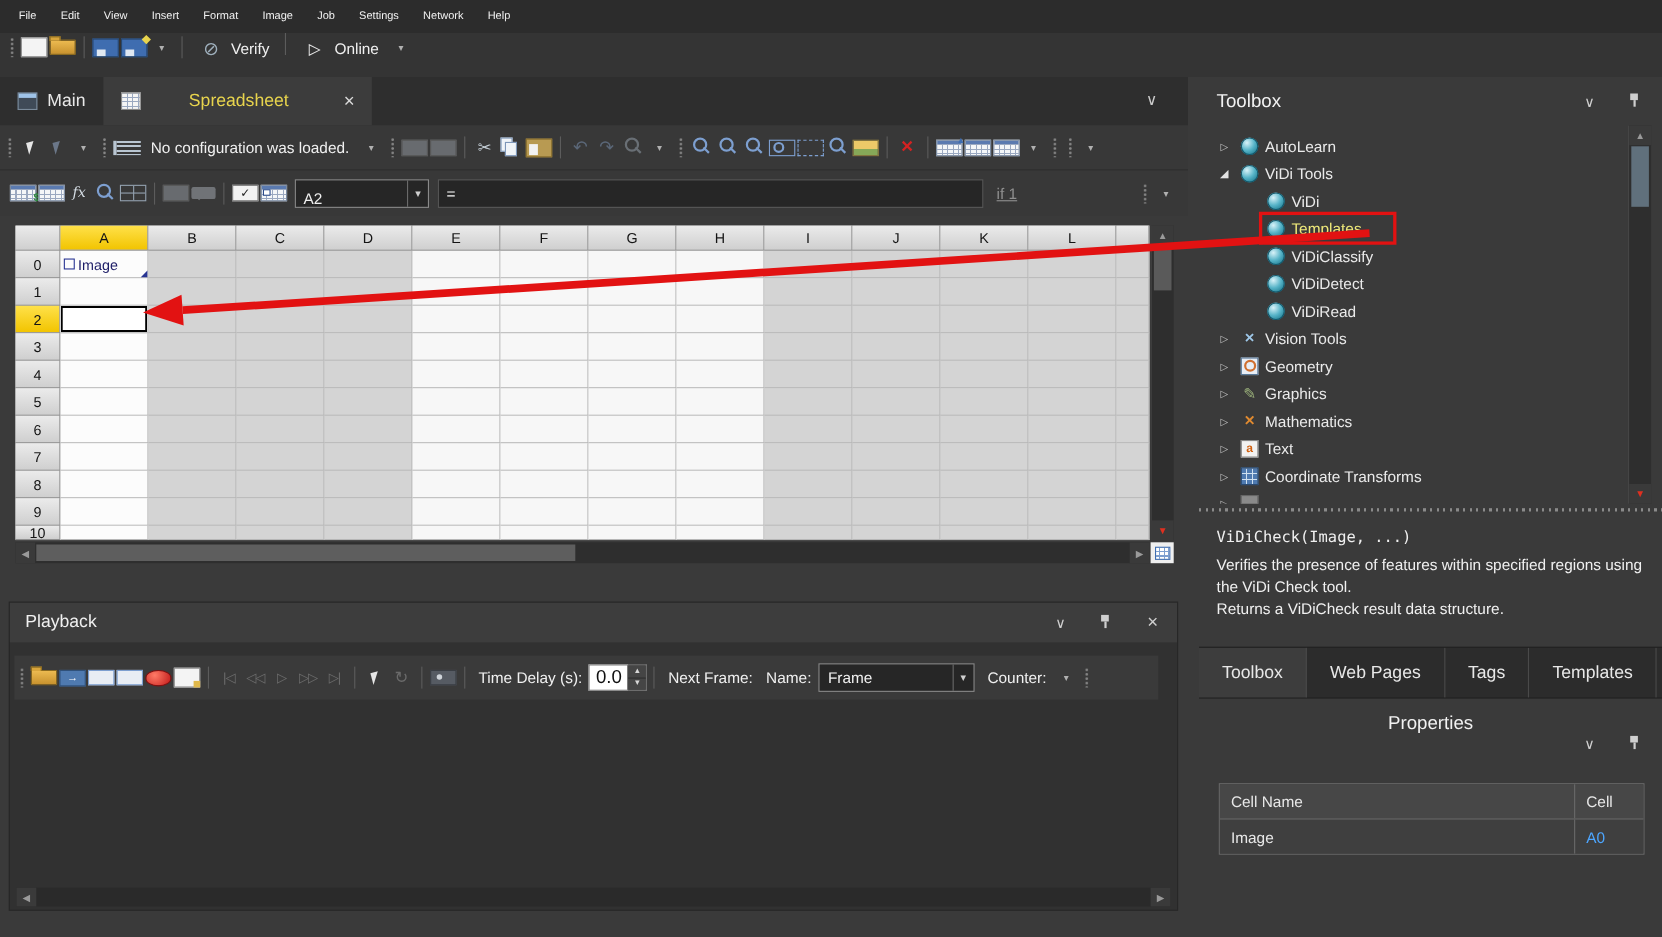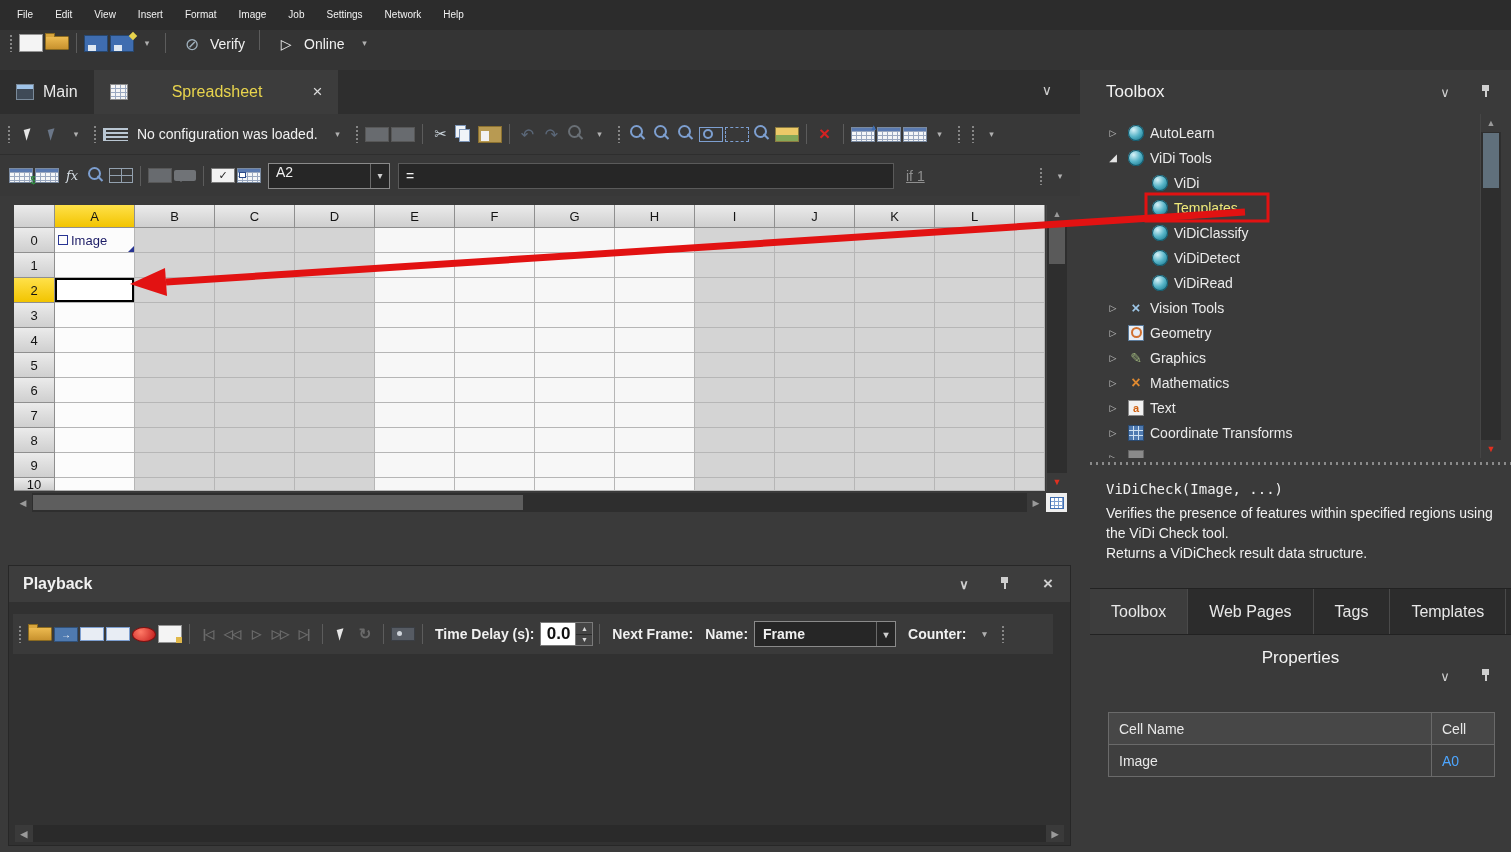--- a/index.html
+++ b/index.html
@@ -95,21 +95,21 @@
       background:repeating-linear-gradient(90deg,transparent 0 4px,#9aa8c0 4px 5px),
                  repeating-linear-gradient(transparent 0 3px,#9aa8c0 3px 4px),#f5f5f5;}
   .tab-close{font-size:17px;color:#dcdcdc;margin-left:6px;}
   .tabbar-chevron{position:absolute;right:28px;top:12px;font-size:14px;color:#cccccc;}
   
   .ss-toolbar1{position:absolute;left:0;top:114px;width:1080px;height:40px;background:#383838;
                display:flex;align-items:center;padding-left:2px;box-sizing:border-box;}
   .ss-status{color:#f0f0f0;font-size:14px;margin:0 8px;white-space:nowrap;}
   .ss-toolbar2{position:absolute;left:0;top:154px;width:1080px;height:42px;background:#383838;border-top:1px solid #2e2e2e;
                display:flex;align-items:center;padding-left:8px;box-sizing:border-box;}
-  .cellref-combo{width:122px;height:26px;background:#262626;border:1px solid #8a8a8a;display:flex;align-items:flex-start;
+  .cellref-combo{width:122px;height:26px;background:#262626;border:1px solid #8a8a8a;display:flex;align-items:flex-end;
                  color:#f0f0f0;font-size:14px;padding-left:7px;box-sizing:border-box;margin-left:6px;}
   .combo-arrow{margin-left:auto;border-left:1px solid #6a6a6a;height:100%;width:18px;display:flex;
                align-items:center;justify-content:center;}
   .combo-arrow::before{content:"▾";font-size:10px;color:#cfcfcf;}
   .formula-field{width:496px;height:26px;background:#262626;border:1px solid #5a5a5a;color:#f0f0f0;
                  display:flex;align-items:center;padding-left:7px;box-sizing:border-box;margin-left:8px;font-size:14px;}
   .if-label{margin-left:12px;color:#8f8f8f;text-decoration:underline;font-size:14px;}
   .ss-tb2-right{margin-left:auto;margin-right:8px;display:flex;align-items:center;}
   
   .grid{position:absolute;left:14px;top:205px;width:1031px;height:286px;display:grid;
@@ -135,22 +135,22 @@
   .hscroll{position:absolute;left:14px;top:493px;width:1031px;height:19px;background:#2e2e2e;}
   .hsb-btn{position:absolute;top:0;width:18px;height:19px;background:#3a3a3a;display:flex;align-items:center;
            justify-content:center;font-size:9px;color:#9a9a9a;}
   .h-thumb{position:absolute;left:19px;top:2px;width:490px;height:15px;background:#5e5e5e;}
   .corner-btn{position:absolute;left:1046px;top:493px;width:21px;height:19px;background:#efefef;display:flex;
               align-items:center;justify-content:center;}
   .corner-btn .mini{width:12px;height:10px;border:1px solid #3f6db0;
       background:repeating-linear-gradient(90deg,transparent 0 3px,#7d9fd0 3px 4px),
                  repeating-linear-gradient(transparent 0 3px,#7d9fd0 3px 4px),#fff;}
   
-  .playback{position:absolute;left:8px;top:565px;width:1063px;height:281px;background:#313131;border:1px solid #272727;
-            box-sizing:border-box;font-weight:bold;}
+  .playback{position:absolute;left:8px;top:547px;width:1063px;height:281px;background:#313131;border:1px solid #272727;
+            box-sizing:border-box;}
   .pb-header{height:36px;background:#3d3d3d;display:flex;align-items:center;padding:0 14px;font-size:16px;color:#f0f0f0;}
   .panel-ico{margin-left:26px;display:inline-flex;align-items:center;justify-content:center;width:16px;height:16px;}
   .ph-chevron::before{content:"∨";font-size:13px;color:#d0d0d0;}
   .ph-close::before{content:"×";font-size:17px;color:#d0d0d0;}
   .ph-pin{position:relative;}
   .ph-pin::before{content:"";position:absolute;left:3px;top:1px;width:7px;height:6px;background:#cfcfcf;}
   .ph-pin::after{content:"";position:absolute;left:6px;top:7px;width:2px;height:6px;background:#cfcfcf;}
   .pb-toolbar{margin:12px 0 0 4px;height:40px;display:flex;align-items:center;background:#3a3a3a;width:1040px;}
   .pb-label{color:#f0f0f0;font-size:14px;margin:0 6px;white-space:nowrap;}
   .num-input{width:36px;height:24px;background:#fff;color:#111;font-size:17px;display:flex;align-items:center;

